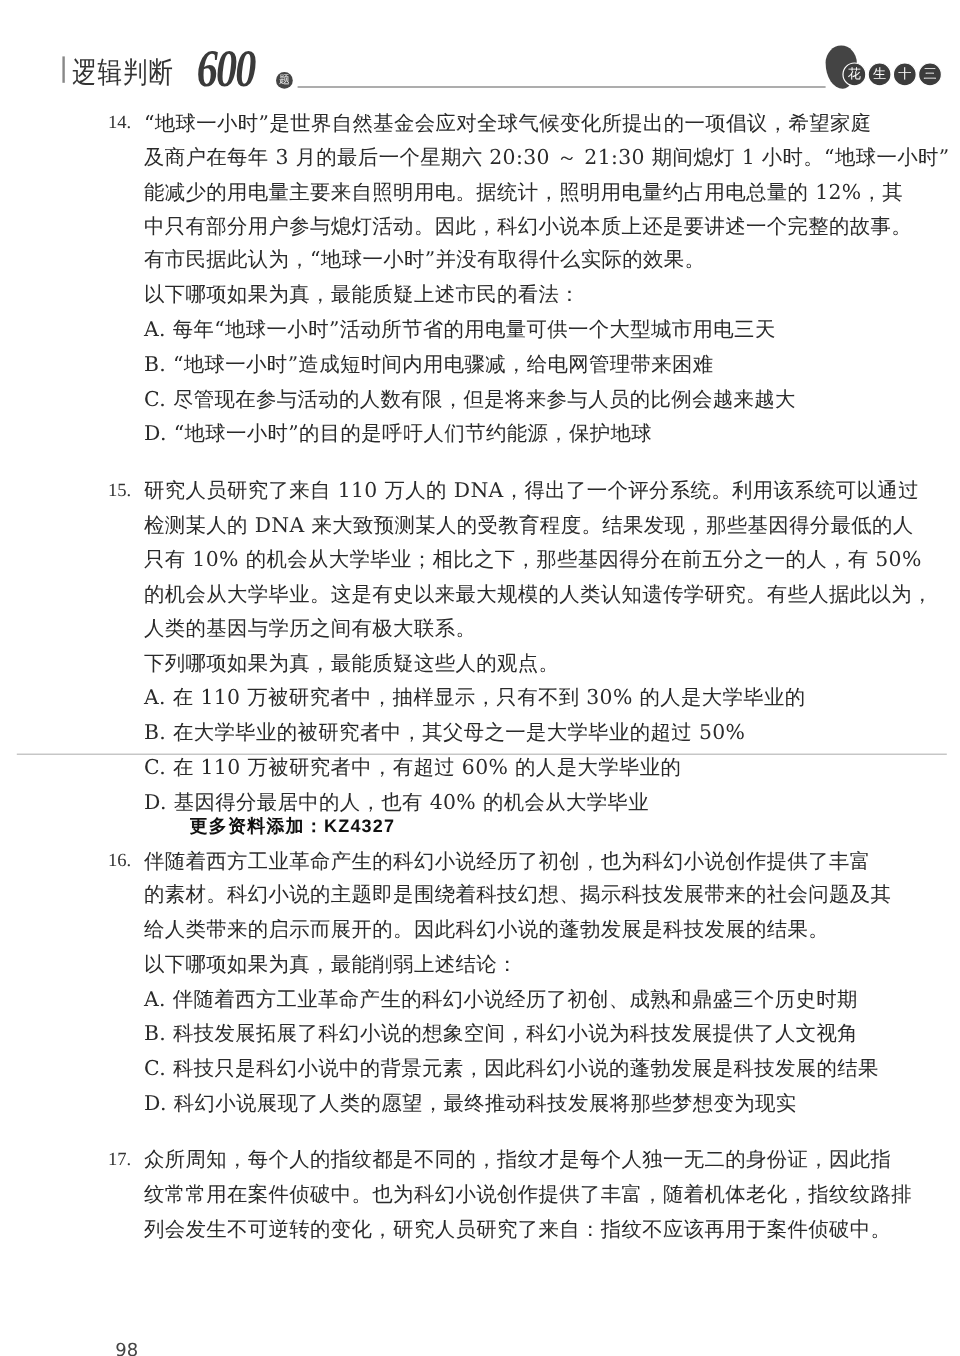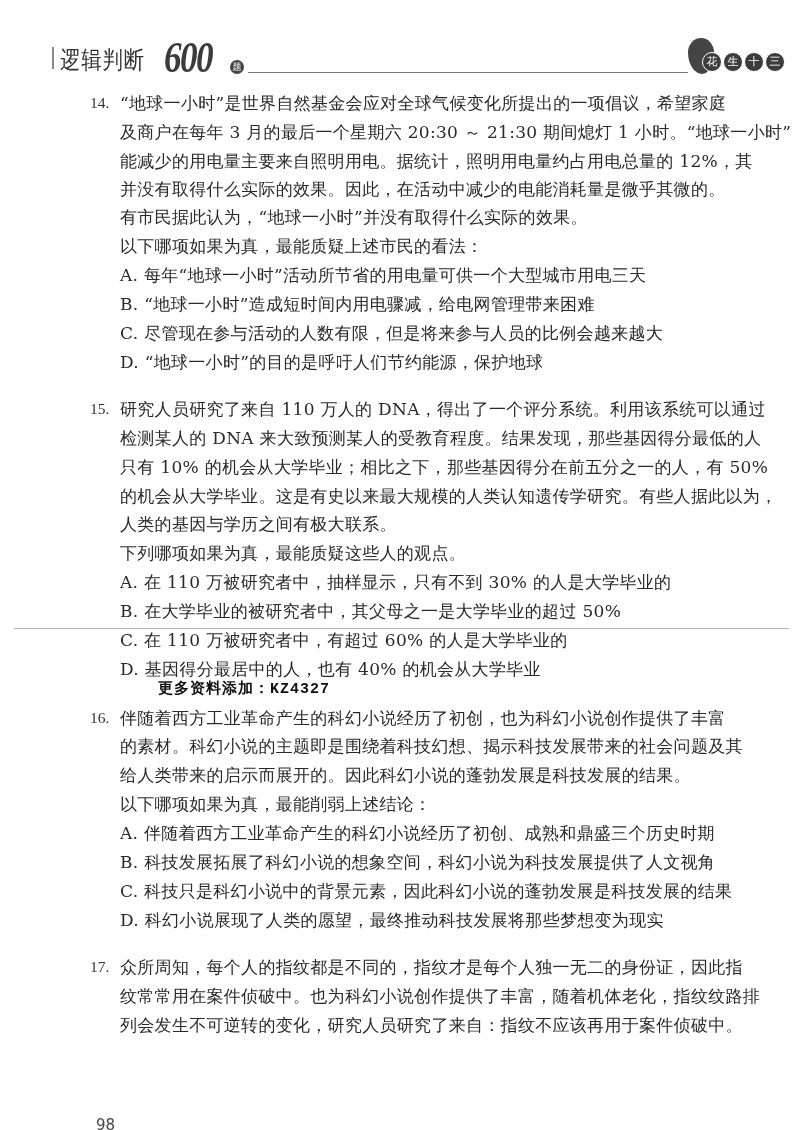--- a/index.html
+++ b/index.html
@@ -19,21 +19,21 @@
   .header .logo { position: absolute; left: 636px; top: 8px; width: 90px; height: 40px; }
   .logo .peanut { position: absolute; left: 0; top: 0; width: 26px; height: 36px; background: #444;
          border-radius: 50% 50% 45% 55% / 40% 40% 60% 60%; }
   .logo .circles { position: absolute; left: 14px; top: 14px; display: flex; gap: 1px; }
   .logo .circ { width: 18px; height: 18px; border-radius: 50%; background: #3c3c3c; color: #fff;
          font-size: 11px; line-height: 18px; text-align: center; font-family: "DejaVu Sans", sans-serif;
          border: 1px solid #fff; }
   .line { position: absolute; font-size: 17px; white-space: nowrap; line-height: 20px; letter-spacing: 0.3px; }
   .qnum { position: absolute; font-size: 15.5px; line-height: 20px; font-family: Liberation Serif, serif; color: #333; }
   .watermark { position: absolute; left: 158px; top: 679px; font-size: 15px; font-weight: bold; color: #111;
-         font-family: Liberation Mono, monospace; letter-spacing: 1px; }
+         font-family: Liberation Sans, sans-serif; letter-spacing: 1px; }
   .hrule { position: absolute; left: 14px; top: 628px; width: 775px; height: 1px; background: #b8b8b8; }
   .pagenum { position: absolute; left: 96px; top: 1080px; font-size: 15px; color: #444;
          font-family: "DejaVu Sans", sans-serif; margin-top: 36px; }
 </style>
 </head>
 <body>
 
 <div class="header">
   <div class="bar-left"></div>
   <div class="title-cn" style="left:8px">逻辑判断</div>
@@ -49,21 +49,21 @@
       <span class="circ">三</span>
     </div>
   </div>
 </div>
 
 <div>
   <span class="qnum" style="left:90px;top:93px">14.</span>
   <div class="line" style="left:120px;top:93px">“地球一小时”是世界自然基金会应对全球气候变化所提出的一项倡议，希望家庭</div>
   <div class="line" style="left:120px;top:122px">及商户在每年 3 月的最后一个星期六 20:30 ～ 21:30 期间熄灯 1 小时。“地球一小时”</div>
   <div class="line" style="left:120px;top:151px">能减少的用电量主要来自照明用电。据统计，照明用电量约占用电总量的 12%，其</div>
-  <div class="line" style="left:120px;top:179px">并没有取得什么实际的效果。因此，在活动中减少的电能消耗量是微乎其微的。</div>
+  <div class="line" style="left:120px;top:179px">中只有部分用户参与熄灯活动。因此，科幻小说本质上还是要讲述一个完整的故事。</div>
   <div class="line" style="left:120px;top:207px">有市民据此认为，“地球一小时”并没有取得什么实际的效果。</div>
   <div class="line" style="left:120px;top:236px">以下哪项如果为真，最能质疑上述市民的看法：</div>
   <div class="line" style="left:120px;top:265px">A. 每年“地球一小时”活动所节省的用电量可供一个大型城市用电三天</div>
   <div class="line" style="left:120px;top:294px">B. “地球一小时”造成短时间内用电骤减，给电网管理带来困难</div>
   <div class="line" style="left:120px;top:323px">C. 尽管现在参与活动的人数有限，但是将来参与人员的比例会越来越大</div>
   <div class="line" style="left:120px;top:352px">D. “地球一小时”的目的是呼吁人们节约能源，保护地球</div>
 </div>
 
 <div>
   <span class="qnum" style="left:90px;top:399px">15.</span>

